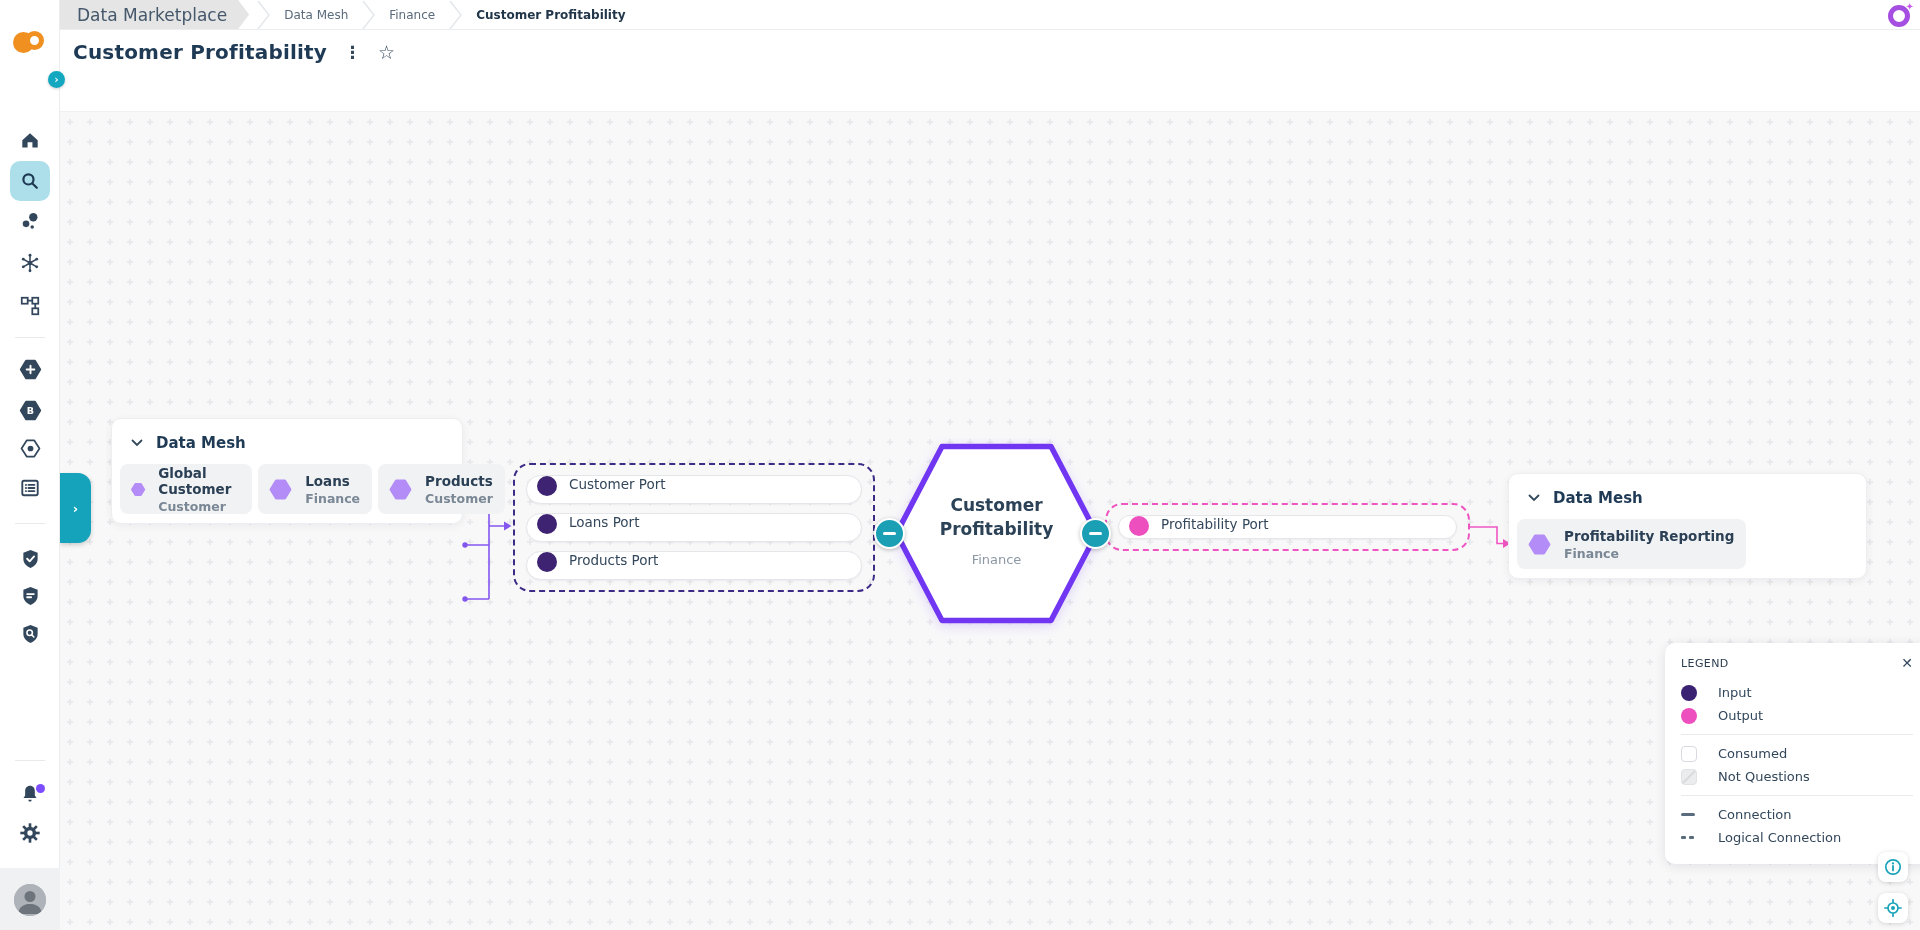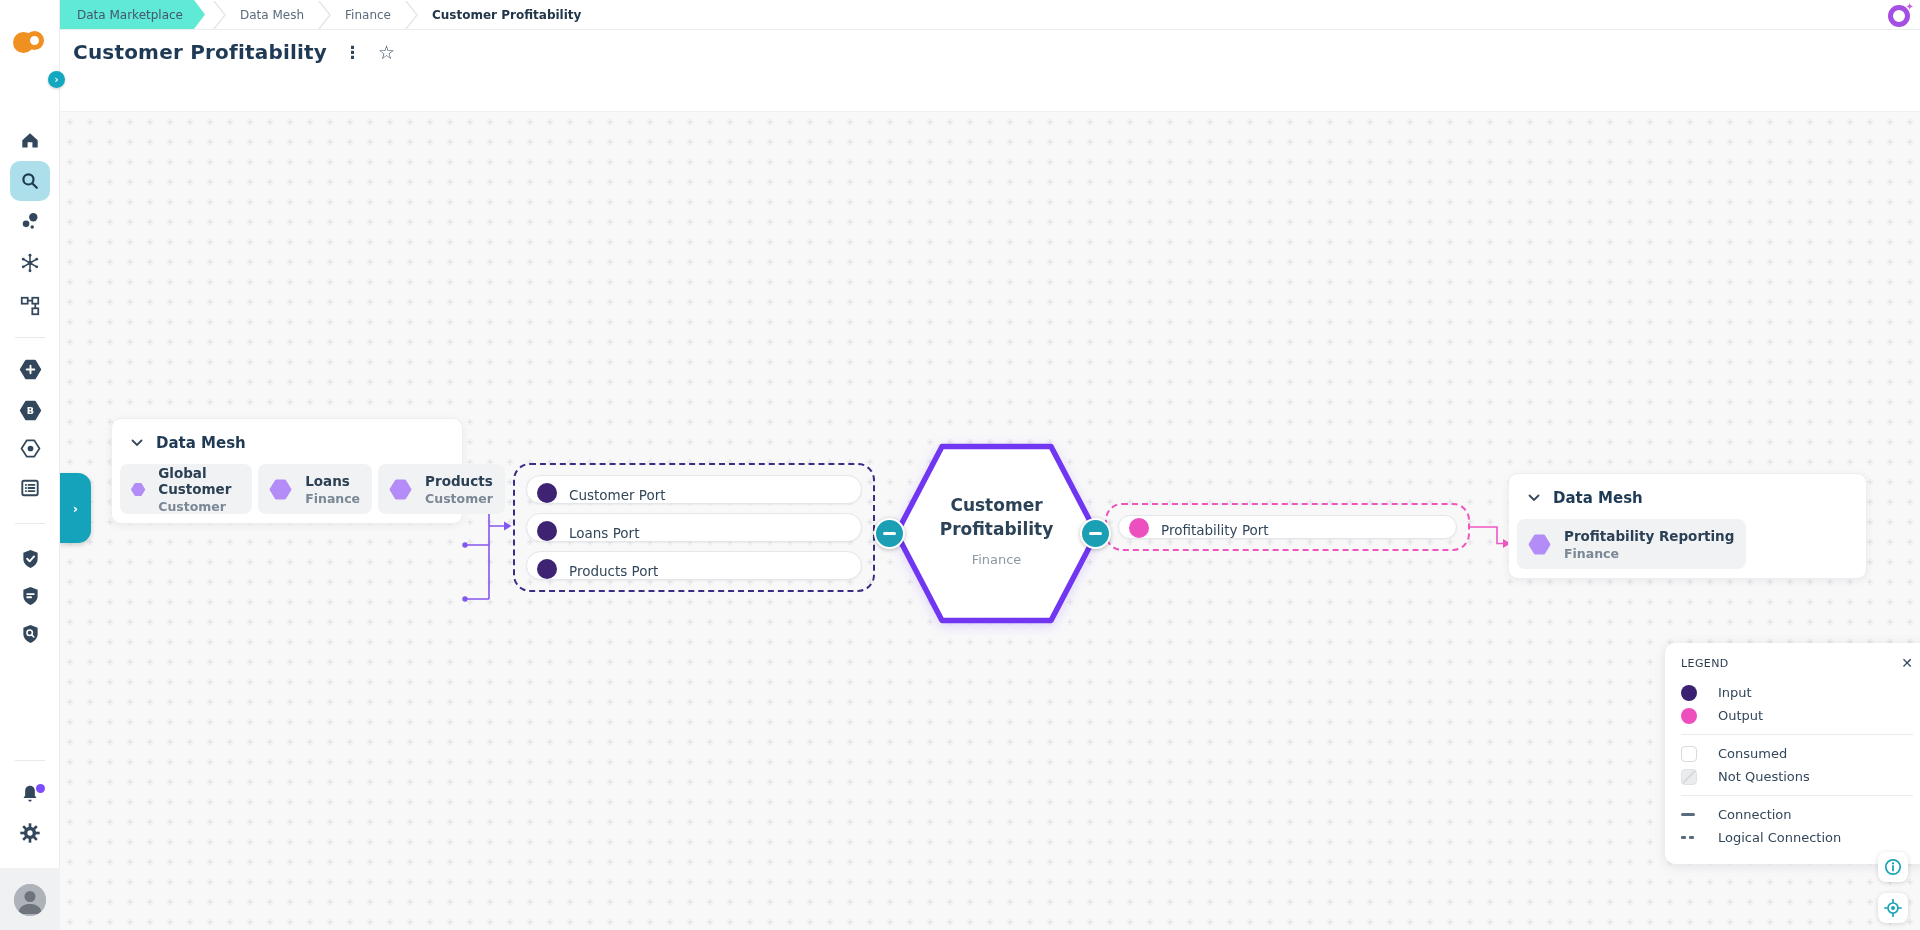--- a/index.html
+++ b/index.html
@@ -23,23 +23,23 @@
     border-radius:10px; display:flex; align-items:center; justify-content:center; cursor:pointer; }
   .sdiv { position:absolute; left:15px; width:30px; height:1px; background:#E7E9EB; }
   .badge-dot { position:absolute; left:36px; top:784px; width:9px; height:9px; border-radius:50%; background:#7C4DFF; }
   .side-footer { position:absolute; left:0; bottom:0; width:60px; height:62px; background:#F0F1F2; }
   .avatar { position:absolute; left:14px; top:884px; width:32px; height:32px; border-radius:50%;
     background:#B9BEC4; overflow:hidden; cursor:pointer; }
 
   
   .topbar { position:absolute; left:60px; top:0; right:0; height:30px; background:#fff;
     border-bottom:1px solid #EBEDEF; display:flex; align-items:stretch; z-index:30; }
-  .crumb-first { background:#5eead4; display:flex; align-items:center; padding:0 22px 0 17px;
+  .crumb-first { background:#e5e5e5; display:flex; align-items:center; padding:0 22px 0 17px;
     clip-path:polygon(0 0, calc(100% - 11px) 0, 100% 50%, calc(100% - 11px) 100%, 0 100%);
-    font-size:12px; color:#44576B; cursor:pointer; }
+    font-size:17px; color:#44576B; cursor:pointer; }
   .crumb { display:flex; align-items:center; font-size:12px; color:#5A6B7C; padding:0 6px; cursor:pointer; }
   .crumb-last { font-weight:700; color:#22364A; }
   .crumb-sep { display:flex; align-items:center; margin:0 8px; }
   .ai-logo { position:absolute; right:7px; top:3px; width:25px; height:25px; cursor:pointer; }
   .ai-ring { position:absolute; left:0; top:2px; width:22px; height:22px; border-radius:50%;
     border:5px solid #A44FE2; }
   .ai-spark { position:absolute; right:-1px; top:-2px; font-size:10px; color:#C959E8; }
 
   
   .header { position:absolute; left:60px; top:30px; right:0; height:82px; background:#fff;
@@ -68,21 +68,21 @@
   .panel-items { display:flex; gap:6px; padding:0 8px 9px; }
   .entity { display:flex; align-items:center; gap:12px; background:#F1F2F4; border-radius:8px;
     height:50px; padding:0 12px 0 10px; cursor:pointer; }
   .entity-name { font-size:13.5px; font-weight:700; color:#2B4055; }
   .entity-domain { font-size:12.5px; color:#7A8795; margin-top:2px;font-weight:bold; }
 
   .ports-box { position:absolute; border:2px dashed #3D2B85; border-radius:17px; z-index:4;
     display:flex; flex-direction:column; gap:9px; padding:10px 11px; }
   .ports-box.output { border-color:#EE55C0; }
   .port-pill { background:#fff; border:1px solid #E4E6EA; border-radius:15px; height:29px;
-    display:flex; align-items:flex-end; gap:12px; padding:0 10px; box-shadow:0 1px 2px rgba(16,24,40,.05);
+    display:flex; align-items:flex-start; gap:12px; padding:0 10px; box-shadow:0 1px 2px rgba(16,24,40,.05);
     cursor:pointer; }
   .port-dot { width:20px; height:20px; border-radius:50%; background:#3D2372; flex:none; }
   .port-dot.pink { background:#ED4FBE; }
   .port-label { font-size:13.5px; color:#33475B; }
 
   .hexnode { position:absolute; left:833px; top:331px; width:207px; height:181px; z-index:5; cursor:pointer; }
   .hexnode svg { position:absolute; left:0; top:0; filter:drop-shadow(0 3px 6px rgba(112,54,242,.18)); }
   .hex-text { position:absolute; inset:0; display:flex; flex-direction:column; align-items:center;
     justify-content:center; text-align:center; padding-bottom:6px; }
   .hex-title { font-size:17px; font-weight:700; color:#2B4257; line-height:1.4; width:120px; }

